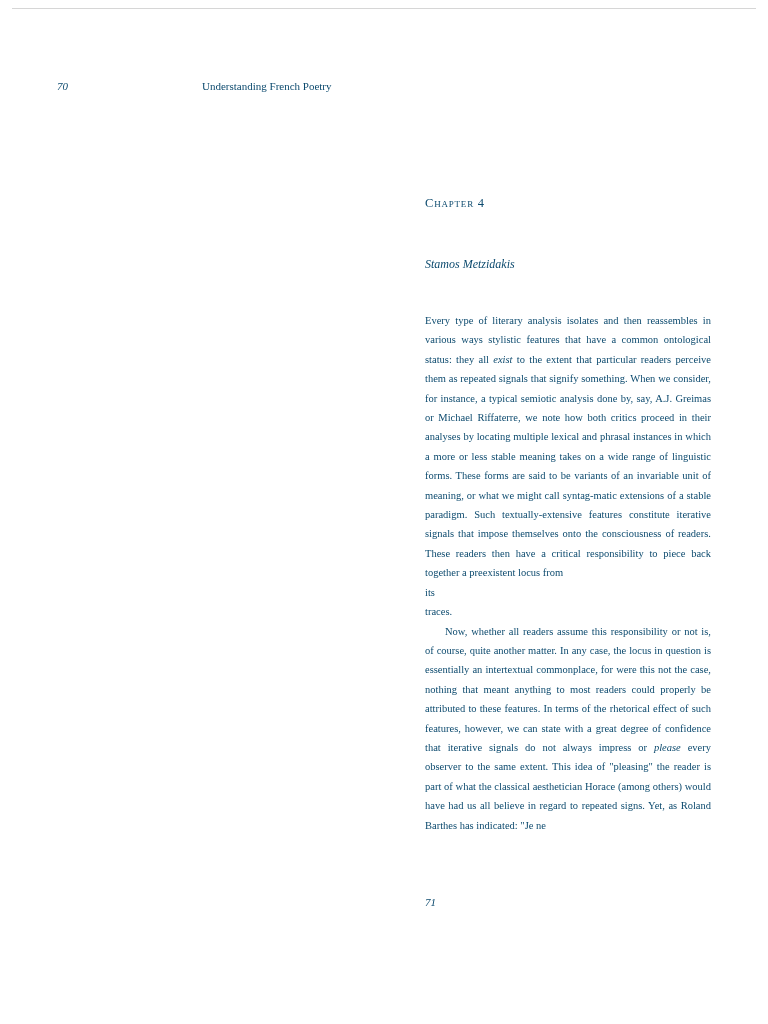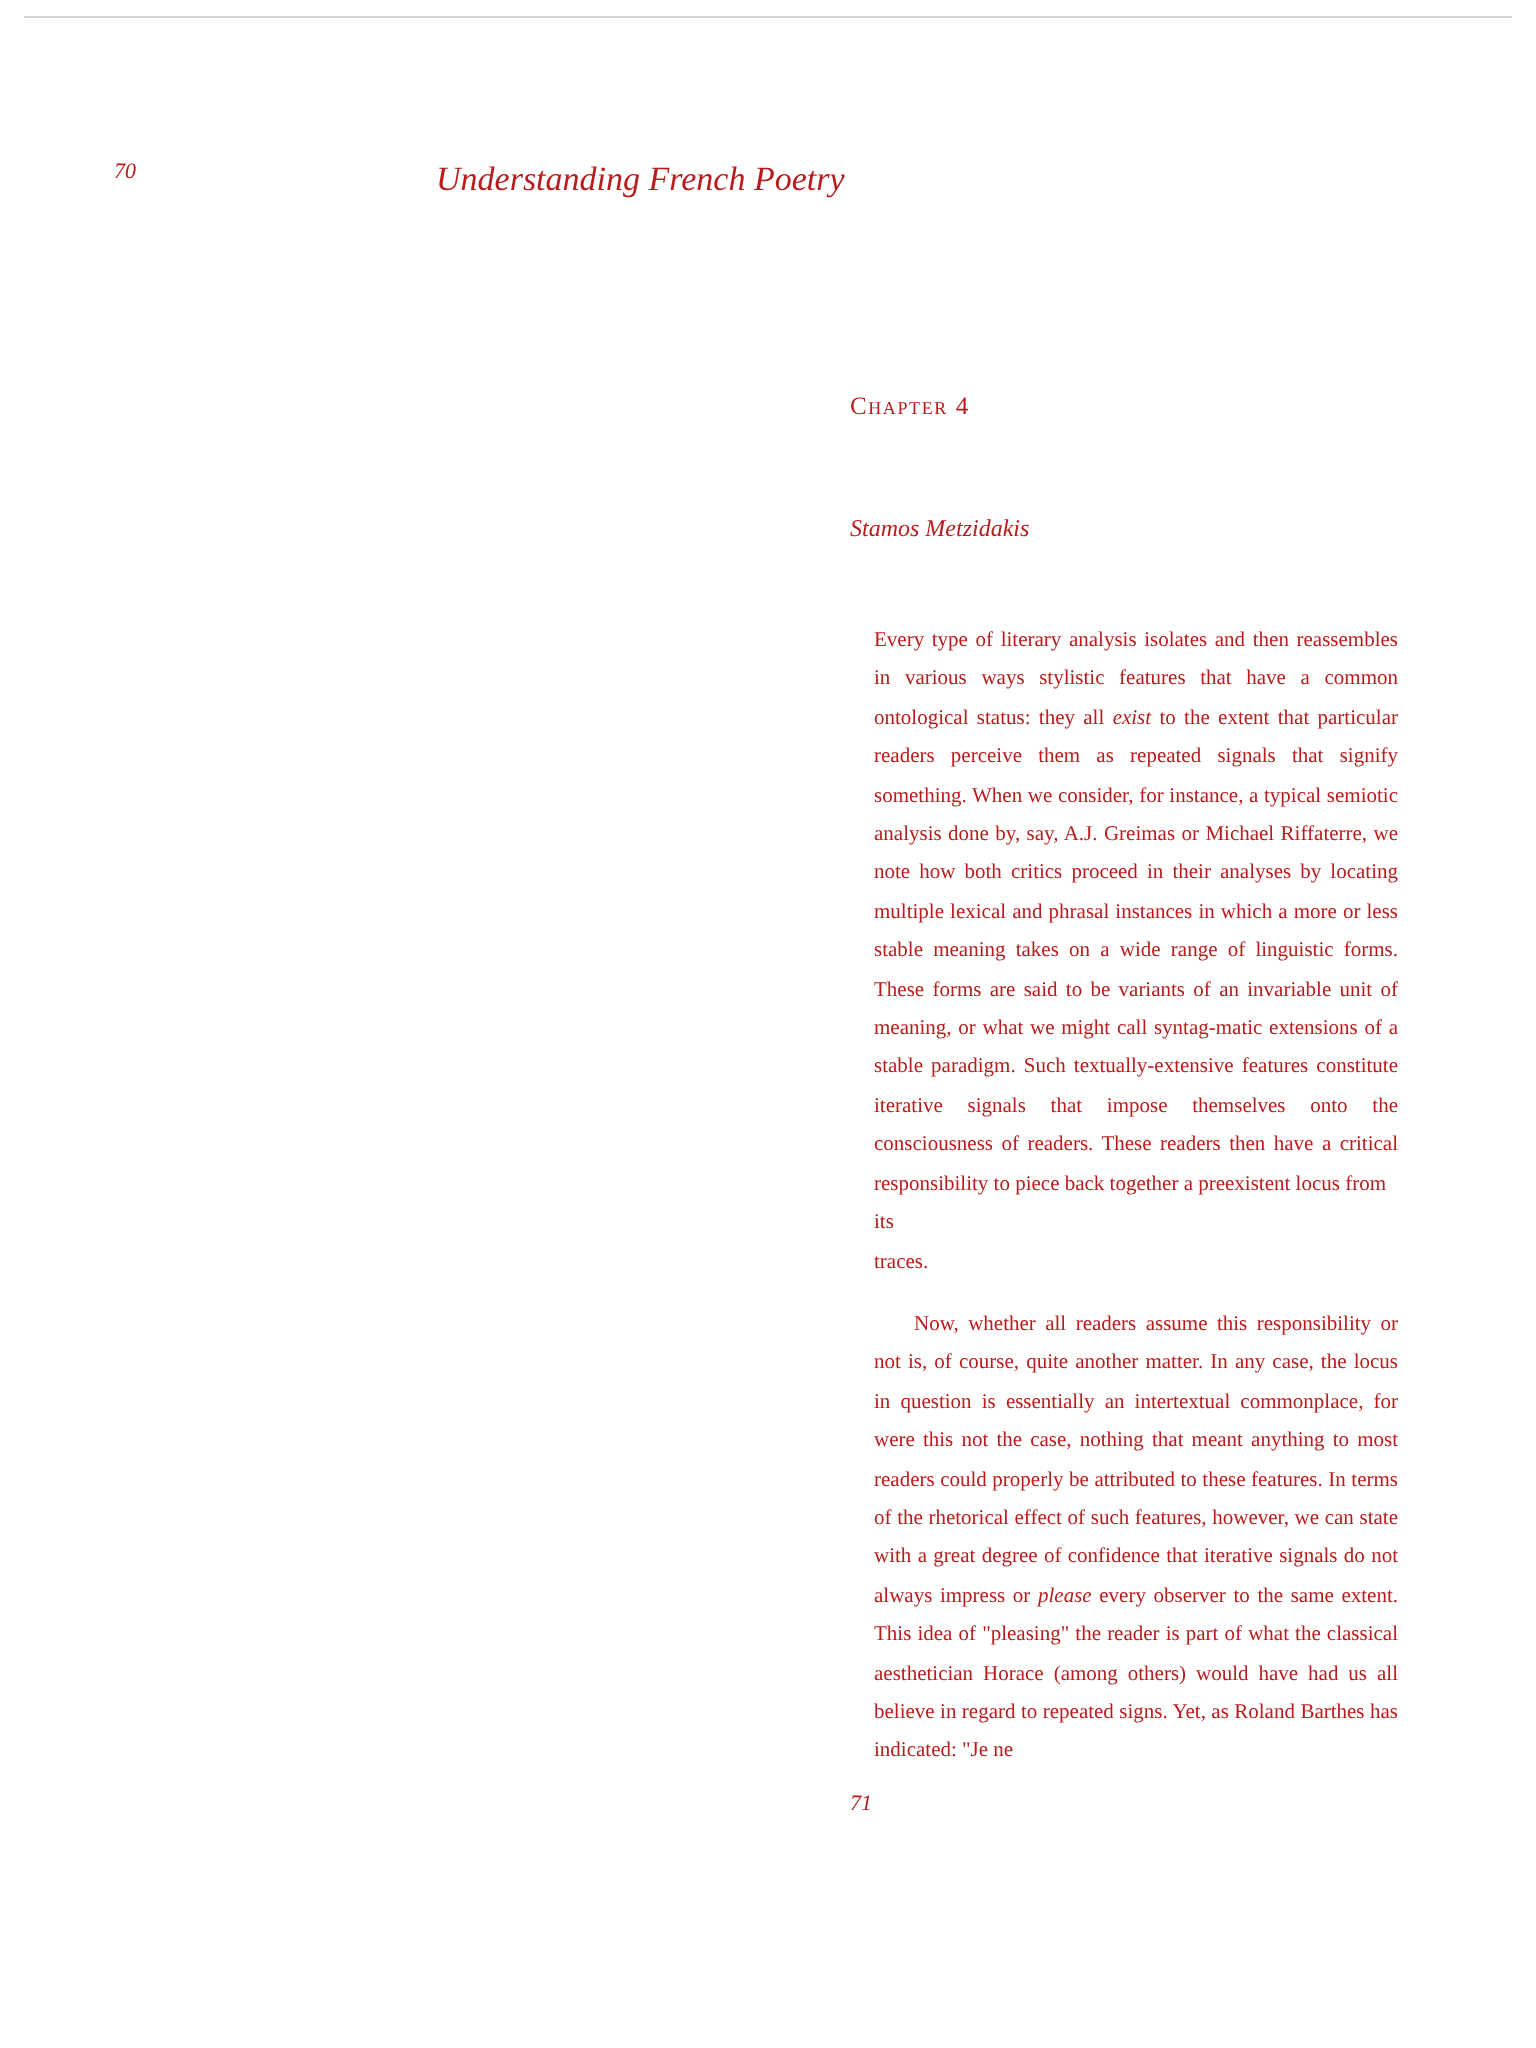--- a/index.html
+++ b/index.html
@@ -6,44 +6,43 @@
     margin: 0;
     padding: 0;
     background: #ffffff;
   }
   .page {
     position: relative;
     width: 768px;
     height: 1024px;
     background: #ffffff;
     font-family: "Liberation Serif", serif;
-    color: #b91c1c;
+    color: #0c4a6e;
     overflow: hidden;
   }
   .scan-edge-top {
     position: absolute;
     top: 8px;
     left: 12px;
     right: 12px;
     height: 1px;
     background: #d6d6d6;
   }
   .header-page-number {
     position: absolute;
     left: 57px;
     top: 80px;
     font-style: italic;
     font-size: 11px;
   }
   .running-title {
     position: absolute;
-    left: 218px;
+    left: 202px;
     top: 80px;
-    font-style: italic;
-    font-size: 17px;
+    font-size: 11px;
   }
   .chapter-column {
     position: absolute;
     left: 425px;
     top: 196px;
     width: 286px;
   }
   .chapter-label {
     font-variant: small-caps;
     font-size: 12.5px;
@@ -56,21 +55,21 @@
     font-weight: normal;
     line-height: 20px;
   }
   .chapter-author {
     margin: 46px 0 0 0;
     font-style: italic;
     font-size: 12px;
     line-height: 17px;
   }
   .body-para {
-    margin: 12px;
+    margin: 0;
     font-size: 10.5px;
     line-height: 19.4px;
     text-align: justify;
     text-justify: inter-word;
   }
   .body-para.first {
     margin-top: 38px;
   }
   .body-para.indented {
     text-indent: 20px;

